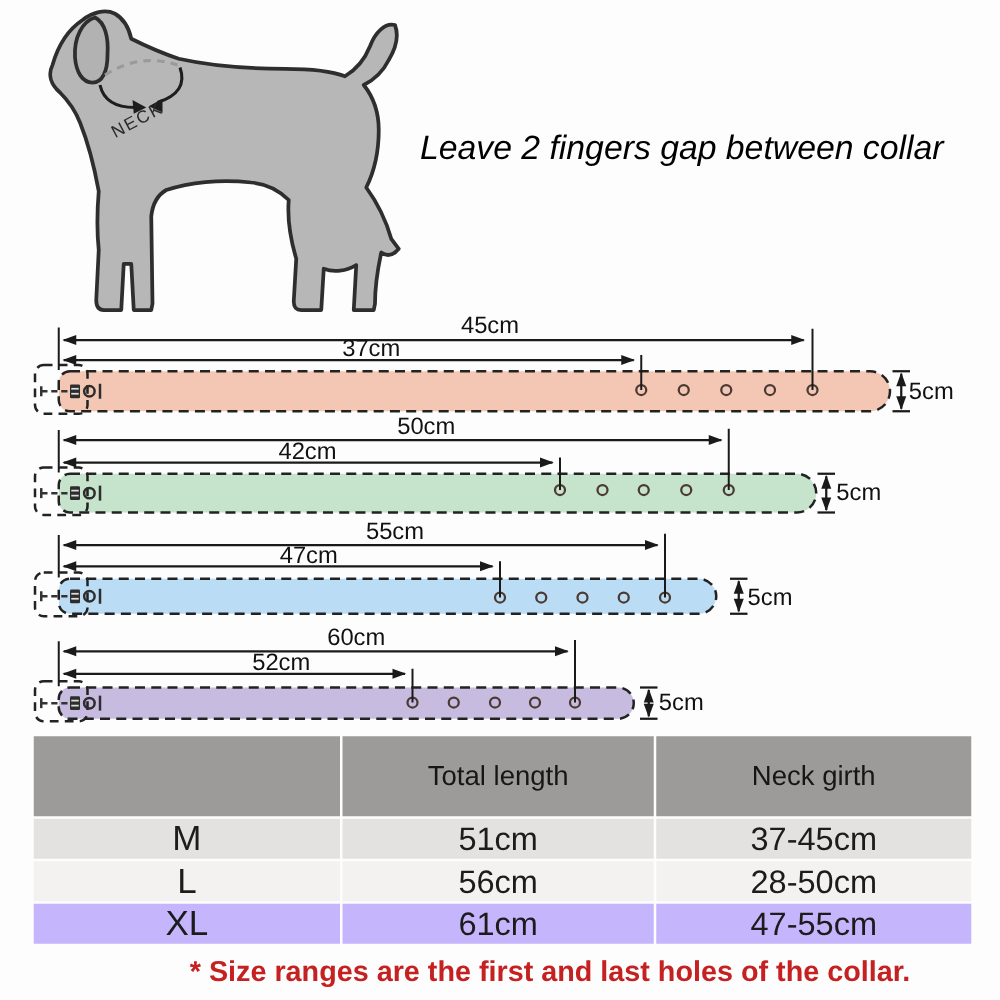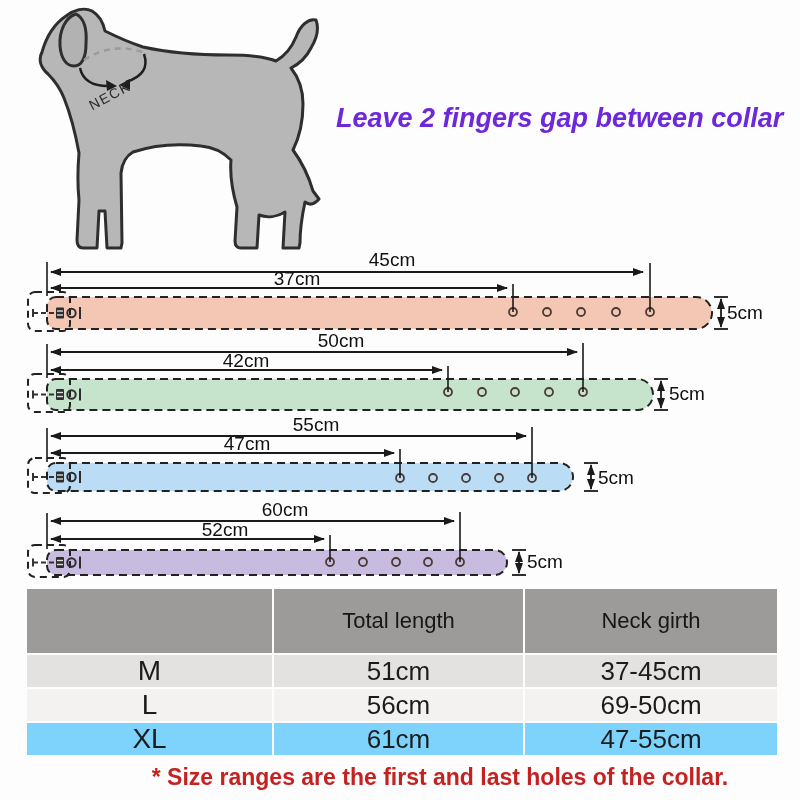--- a/index.html
+++ b/index.html
@@ -2,35 +2,35 @@
 <html><head>
 <meta charset="utf-8">
 <style>
   html,body{margin:0;padding:0;background:#fff;}
   #stage{position:relative;width:800px;height:800px;background:#fdfdfd;overflow:hidden;
          font-family:"Liberation Sans",sans-serif;}
   svg text{font-family:"Liberation Sans",sans-serif;}
   
   #dog-svg{position:absolute;left:20px;top:0;width:320px;height:264px;}
   
-  .note-line{position:absolute;left:336px;font-size:27px;font-weight:bold;font-style:italic;
-             color:#6d28d9;white-space:nowrap;letter-spacing:0;}
+  .note-line{position:absolute;left:336px;font-size:27px;font-weight:normal;font-style:italic;
+             color:#000000;white-space:nowrap;letter-spacing:0;}
   #note-line-1{top:103px;}
   #note-line-2{top:148px;}
   
   #collar-layer{position:absolute;left:0;top:0;width:800px;height:800px;}
   
   #size-table{position:absolute;left:25px;top:587px;border-collapse:separate;border-spacing:2px;
               table-layout:fixed;}
   #size-table th,#size-table td{text-align:center;vertical-align:middle;padding:0;font-weight:normal;}
   #size-table th{background:#9c9b99;height:64px;font-size:22px;color:#161616;}
   #size-table td{color:#1c1c1c;}
   tr.r0 td{background:#e3e2e0;height:31px;}
   tr.r1 td{background:#f3f2f0;height:25px;}
-  tr.r2 td{background:#7dd3fc;height:25px;}
+  tr.r2 td{background:#c4b5fd;height:25px;}
   tr.r3 td{background:#e9e8e6;height:25px;}
   td.size-cell{font-size:28px;}
   td.val-cell{font-size:26px;}
   
   #footnote{position:absolute;left:70px;top:764px;width:740px;text-align:center;
             font-size:23px;font-weight:bold;color:#c52121;}
 </style>
 </head>
 <body>
 
@@ -210,21 +210,21 @@
     </thead>
     <tbody>
       <tr class="r0">
         <td class="size-cell">M</td>
         <td class="val-cell">51cm</td>
         <td class="val-cell">37-45cm</td>
       </tr>
       <tr class="r1">
         <td class="size-cell">L</td>
         <td class="val-cell">56cm</td>
-        <td class="val-cell">69-50cm</td>
+        <td class="val-cell">28-50cm</td>
       </tr>
       <tr class="r2">
         <td class="size-cell">XL</td>
         <td class="val-cell">61cm</td>
         <td class="val-cell">47-55cm</td>
       </tr>
     </tbody>
   </table>
 
   <div id="footnote">* Size ranges are the first and last holes of the collar.</div>

